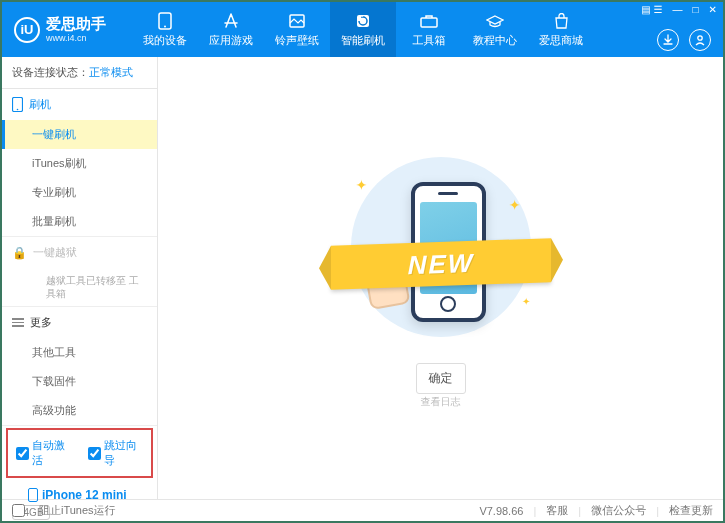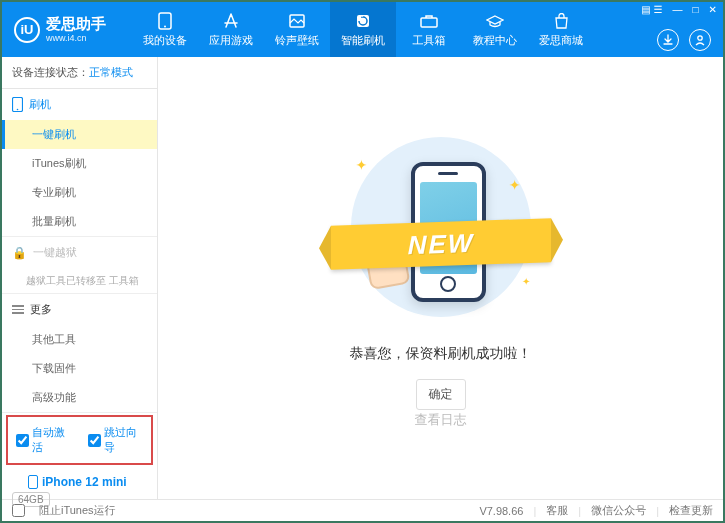--- a/index.html
+++ b/index.html
@@ -26,21 +26,21 @@
 
 
 .sidebar { width: 156px; border-right: 1px solid #e5e5e5; display: flex; flex-direction: column; font-size: 11px; color: #555; }
 .conn-status { padding: 8px 10px; border-bottom: 1px solid #e5e5e5; }
 .conn-status .mode { color: #0a8cf0; }
 .side-section { border-bottom: 1px solid #eee; }
 .side-header { display: flex; align-items: center; padding: 8px 10px; gap: 6px; color: #333; }
 .side-header.blue { color: #0a8cf0; }
 .side-item { padding: 7px 10px 7px 30px; cursor: pointer; color: #666; }
 .side-item.active { background: #fef9c3; color: #0a8cf0; border-left: 3px solid #0a8cf0; padding-left: 27px; }
-.side-note { padding: 6px 10px 6px 24px; font-size: 10px; color: #aaa; line-height: 1.3; }
+.side-note { padding: 6px 10px 6px 44px; font-size: 10px; color: #aaa; line-height: 1.3; }
 .lock-icon { color: #ccc; font-size: 12px; }
 .hamburger { display: inline-block; width: 12px; }
 .hamburger span { display: block; height: 1.5px; background: #888; margin: 2px 0; }
 
 .checkbox-row { padding: 8px; display: flex; gap: 17px; border: 2px solid #d94a4a; margin: 2px 4px; }
 .checkbox-row label { display: flex; align-items: center; gap: 3px; color: #0a8cf0; font-size: 11px; cursor: pointer; }
 .checkbox-row input { accent-color: #0a8cf0; }
 
 .device-info { padding: 8px 10px; flex: 1; }
 .device-name { color: #0a8cf0; font-size: 12px; font-weight: bold; display: flex; align-items: flex-end; gap: 4px; padding-left: 16px; }
@@ -62,21 +62,21 @@
 .ribbon::before { left:-12px; border-right:12px solid #e6b82e; }
 .ribbon::after { right:-12px; border-left:12px solid #e6b82e; }
 .ribbon-text { font-size: 26px; font-weight: 900; color: #fff; letter-spacing: 2px; font-style: italic; text-shadow: 1px 1px 0 #e6b82e; }
 .sparkle { position:absolute; color:#ffcc33; font-size:14px; }
 .sparkle.s1 { top:30px; left:15px; }
 .sparkle.s2 { top:50px; right:20px; }
 .sparkle.s3 { bottom:40px; right:10px; font-size:10px; }
 
 .success-text { margin-top: 18px; font-size: 14px; color: #333; }
 .ok-btn { margin-top: 16px; padding: 6px 12px; border: 1px solid #ddd; background: #fff; border-radius: 3px; cursor: pointer; font-size: 12px; color: #555; }
-.log-link { margin-top: 1px; font-size: 13px; color: #bbb; cursor: pointer; }
+.log-link { margin-top: 1px; font-size: 10px; color: #bbb; cursor: pointer; }
 
 
 .footer { height: 22px; border-top: 1px solid #e5e5e5; display: flex; align-items: center; font-size: 11px; color: #777; padding: 0 10px; }
 .footer-left { display: flex; align-items: center; gap: 14px; }
 .footer-right { margin-left: auto; display: flex; align-items: center; gap: 10px; }
 .footer-sep { color: #ddd; }
 </style>
 </head>
 <body>
 
@@ -249,21 +249,20 @@
         <div class="hand">
             <div class="hand-shape"></div>
           </div>
         <div class="phone">
             <div class="phone-screen"></div>
           </div>
         <div class="ribbon">
             <span class="ribbon-text">NEW</span>
           </div>
       </div>
-      <div class="success-text">恭喜您，保资料刷机成功啦！</div>
       <button class="ok-btn">确定</button>
       <div class="log-link">查看日志</div>
     </div>
   </div>
 
   <div class="footer">
     <label class="footer-left">
       <input type="checkbox" style="">
         <span>阻止iTunes运行</span>
     </label>

